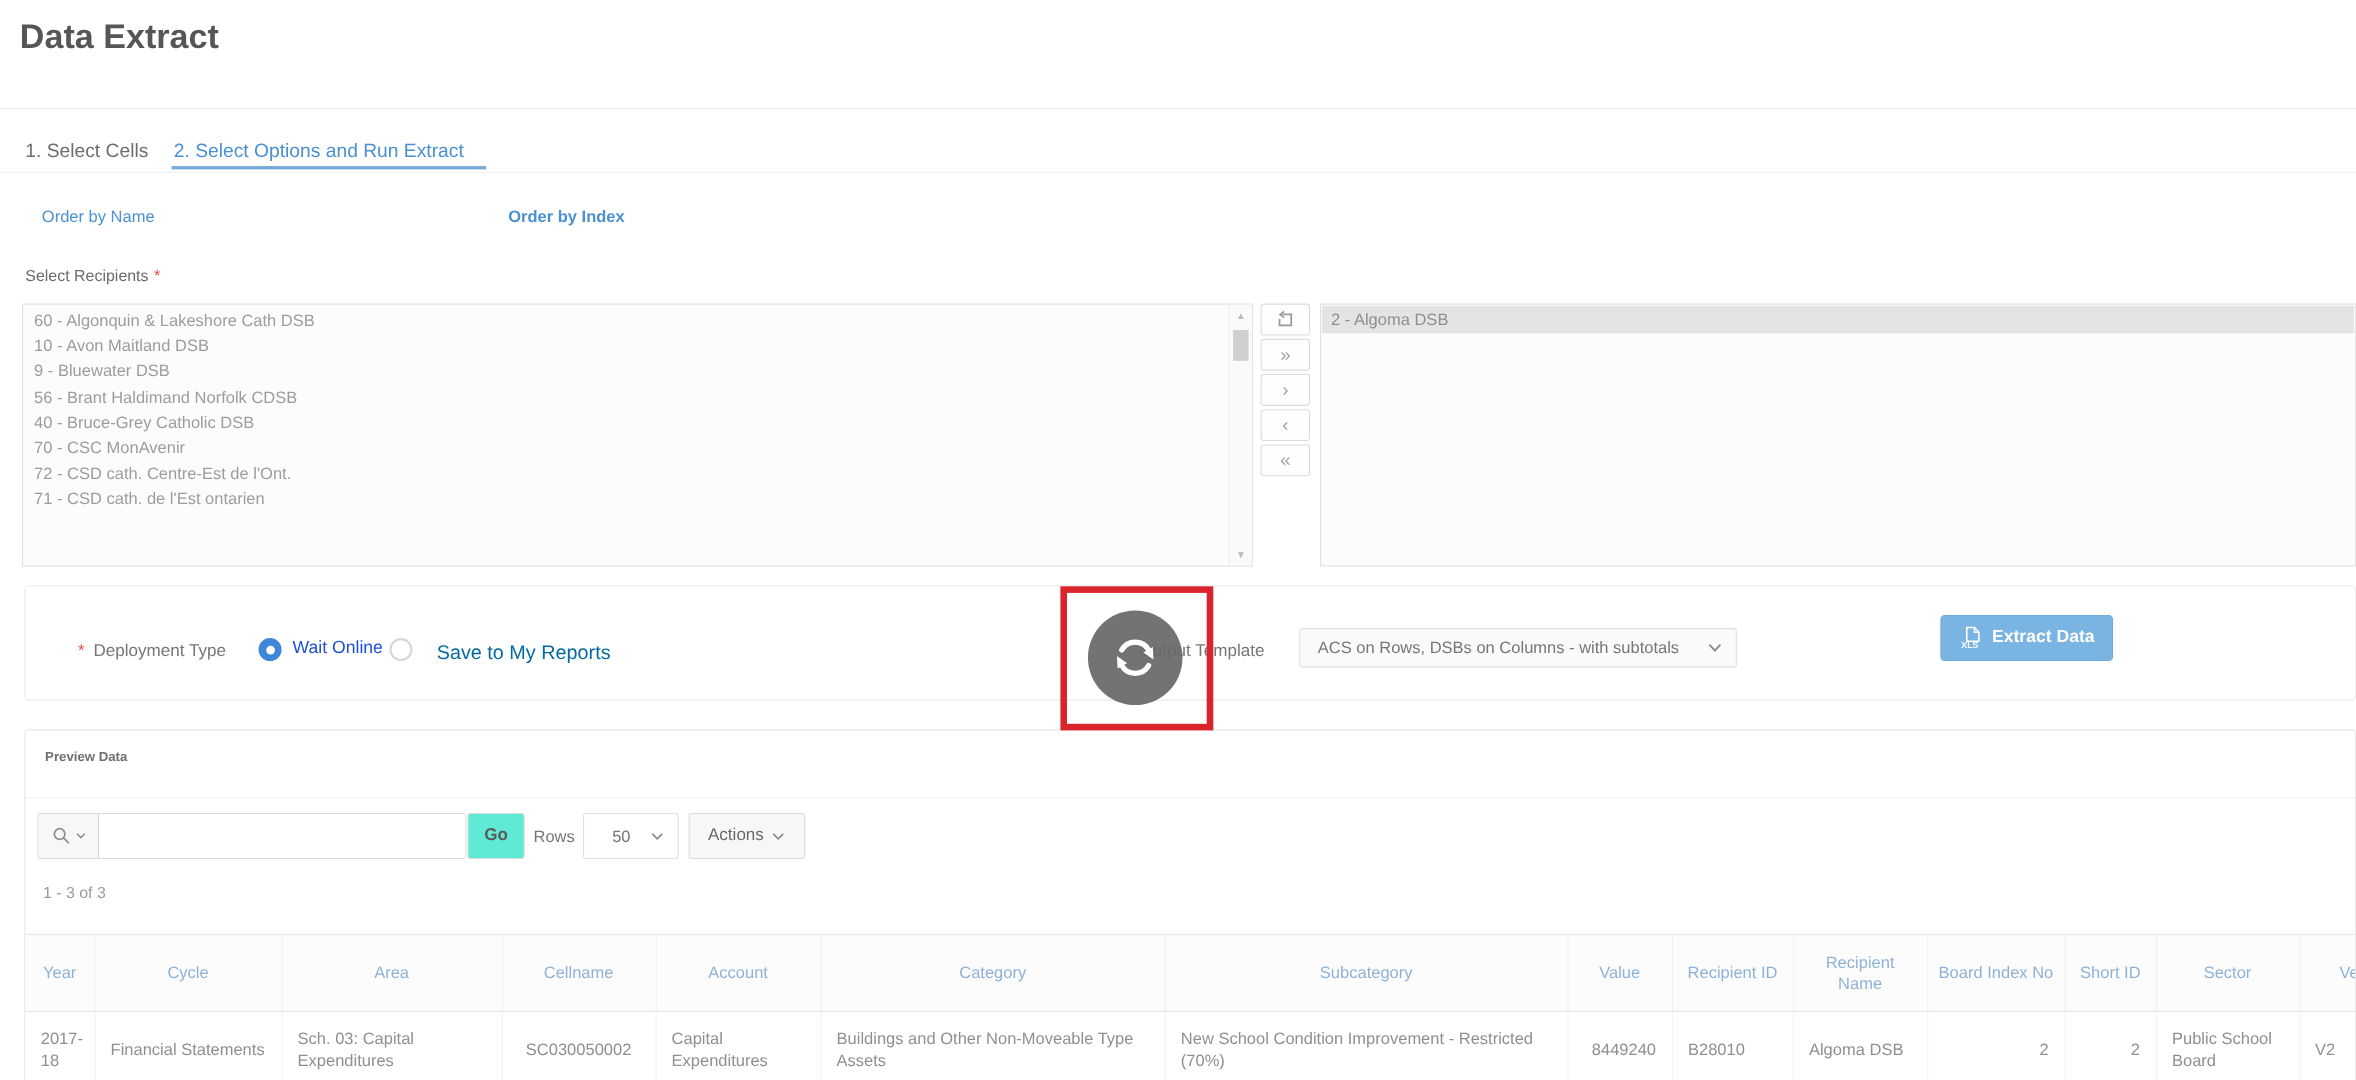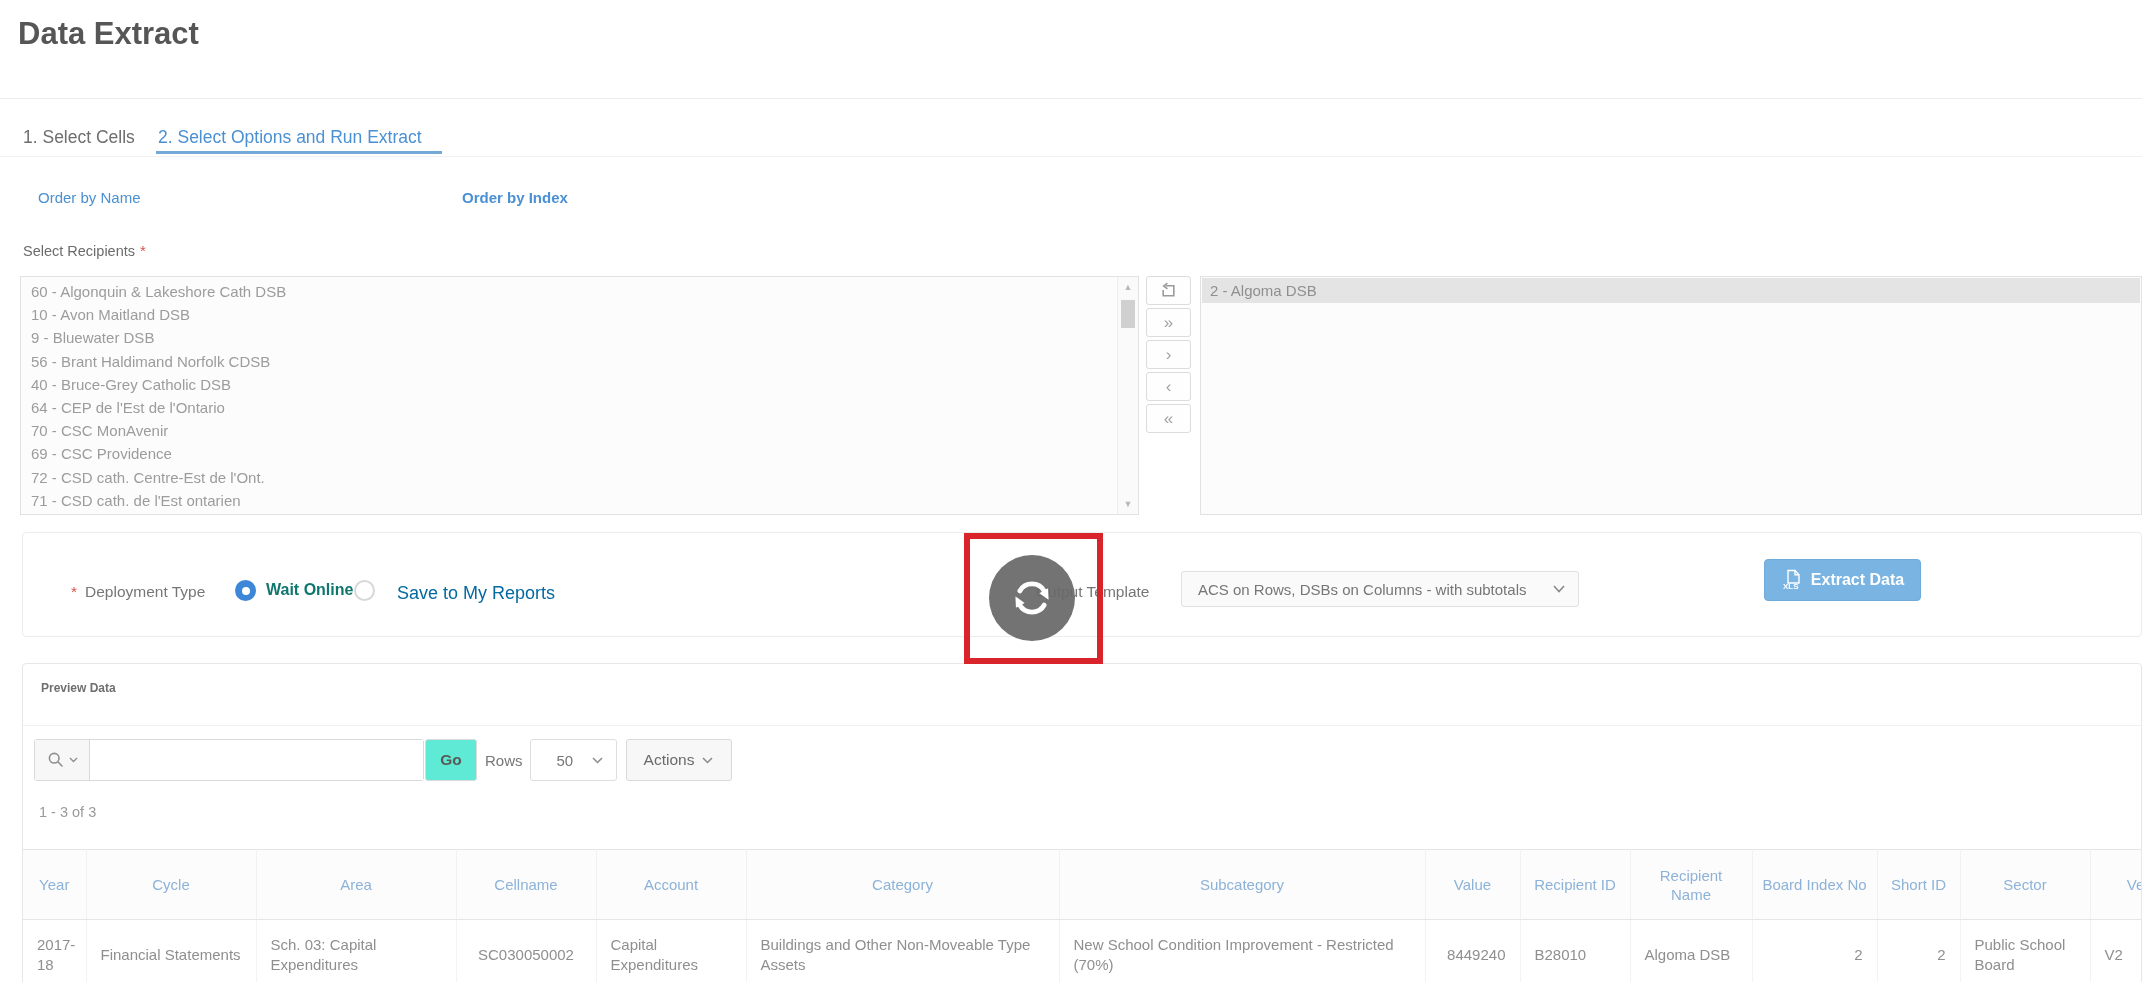--- a/index.html
+++ b/index.html
@@ -45,21 +45,21 @@
 
   
   .dep-box { left:22px; top:532px; width:2120px; height:105px; border:1px solid #ececec; border-radius:4px; }
   .dep-box .abs { position:absolute; }
   .dep-ast { left:48px; top:50px; color:#d9534f; font-size:15.5px; }
   .dep-label { left:62px; top:50px; font-size:15.5px; color:#767676; }
   .radio { width:21px; height:21px; border-radius:50%; }
   .radio-on { left:212px; top:47px; background:#3c87d8; }
   .radio-on::after { content:""; position:absolute; left:6.5px; top:6.5px; width:8px; height:8px;
                      border-radius:50%; background:#fff; }
-  .radio-on-label { left:243px; top:48px; font-size:16px; font-weight:bold; color:#0f766e; }
+  .radio-on-label { left:243px; top:48px; font-size:16px; font-weight:normal; color:#1d4ed8; }
   .radio-off { left:331px; top:47px; background:#fff; border:2px solid #d8d8d8; }
   .radio-off-label { left:374px; top:50px; font-size:18px; color:#0369a1; }
   .out-label { left:1013px; top:50px; font-size:15.5px; color:#767676; z-index:1; }
   .out-select { left:1158px; top:38px; width:398px; height:36px; border:1px solid #e0e0e0; border-radius:3px;
                 background:#fafafa; display:flex; align-items:center; cursor:pointer; }
   .out-select .txt { font-size:15px; color:#767676; padding-left:16px; flex:1; white-space:nowrap; }
   .out-select svg, .mini-chev { margin-right:13px; }
   .extract-btn { left:1741px; top:26px; width:157px; height:42px; background:#7ab4e2; border:1px solid #6fabdb;
                  border-radius:4px; color:#fff; font-size:16px; font-weight:bold; display:flex;
                  align-items:center; justify-content:center; gap:8px; cursor:pointer; }
@@ -119,23 +119,21 @@
 <div class="abs order-link link-index">Order by Index</div>
 <div class="abs recipients-label"><span>Select Recipients</span><span class="req">*</span></div>
 
 <div class="abs listbox list-available">
   <ul>
     <li>60 - Algonquin &amp; Lakeshore Cath DSB</li>
     <li>10 - Avon Maitland DSB</li>
     <li>9 - Bluewater DSB</li>
     <li>56 - Brant Haldimand Norfolk CDSB</li>
     <li>40 - Bruce-Grey Catholic DSB</li>
-    <li>64 - CEP de l'Est de l'Ontario</li>
     <li>70 - CSC MonAvenir</li>
-    <li>69 - CSC Providence</li>
     <li>72 - CSD cath. Centre-Est de l'Ont.</li>
     <li>71 - CSD cath. de l'Est ontarien</li>
   </ul>
   <div class="vscroll">
     <div class="arr arr-up">▲</div>
     <div class="vthumb"></div>
     <div class="arr arr-down">▼</div>
   </div>
 </div>
 

